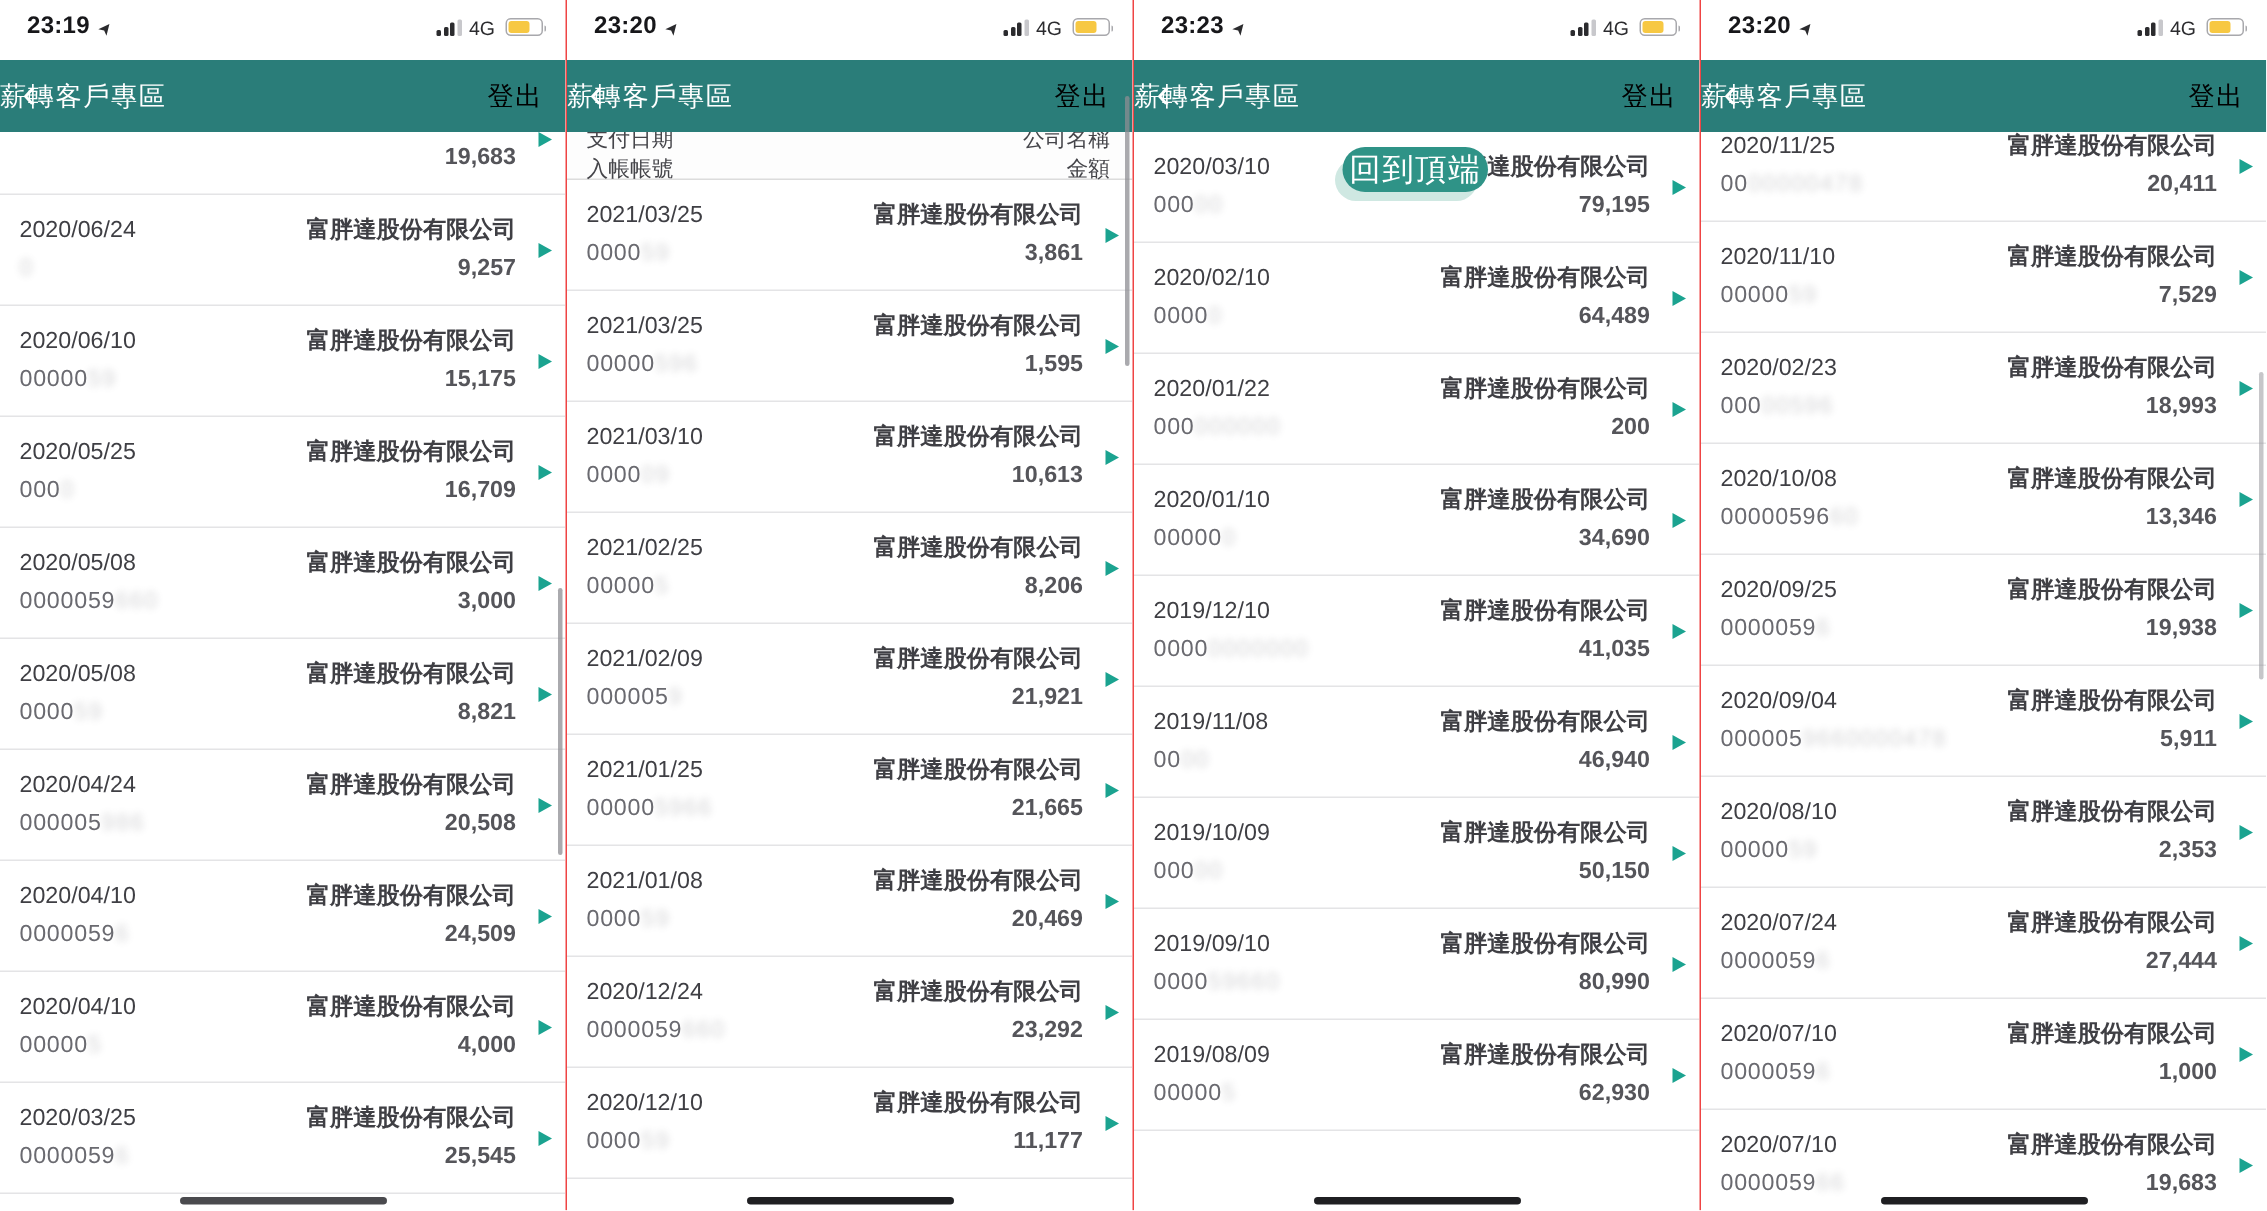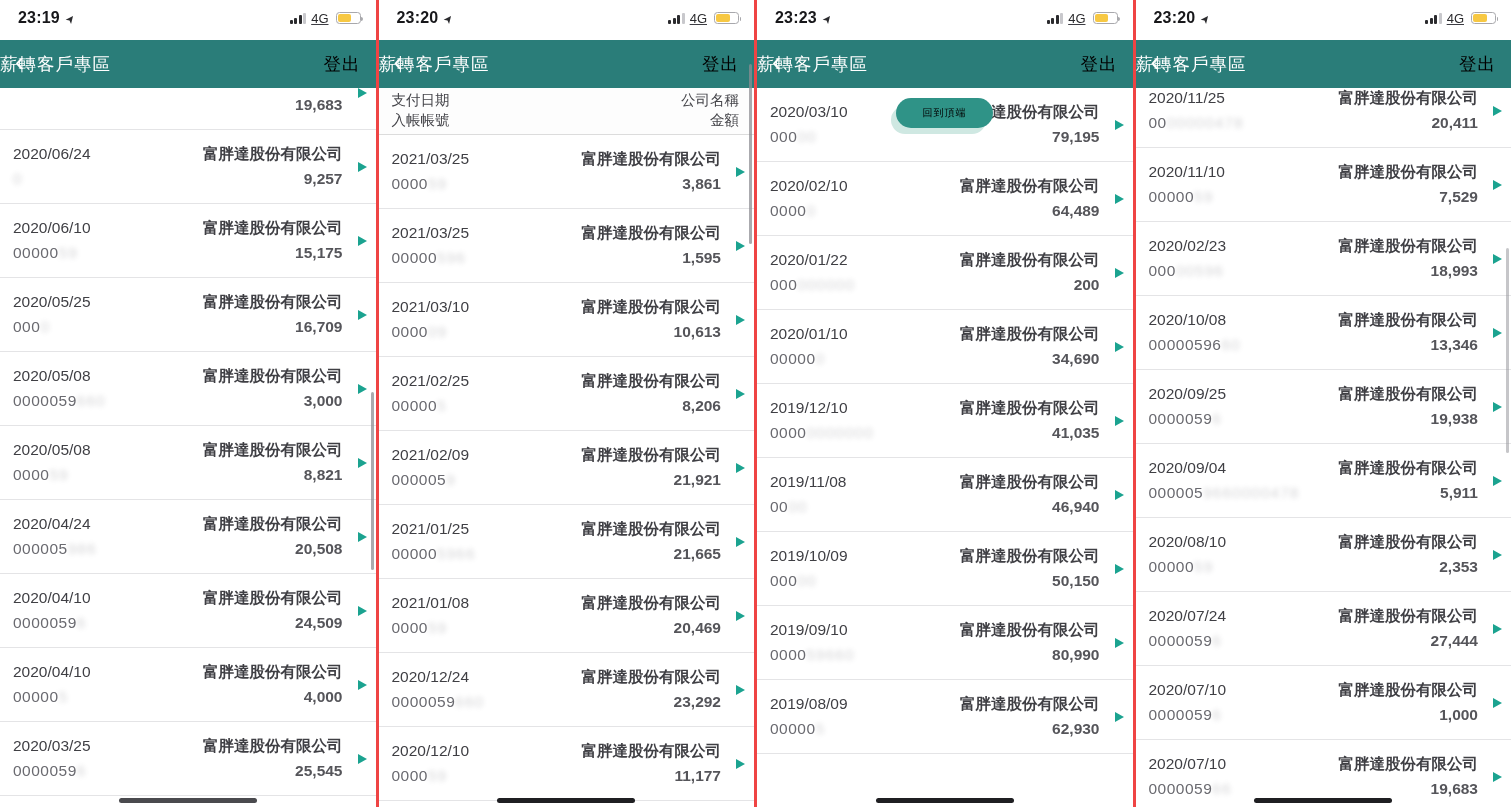--- a/index.html
+++ b/index.html
@@ -1,65 +1,65 @@
 <!DOCTYPE html>
 <html><head>
 <meta charset="utf-8">
 <style>
   * { margin:0; padding:0; box-sizing:border-box; }
   html,body { background:#fff; }
   body { font-family:"Liberation Sans","DejaVu Sans",sans-serif; color:#3c3c43; }
   .screens { display:flex; width:1511px; height:807px; overflow:hidden; background:#fff; }
   .panel { flex:1 1 0; position:relative; overflow:hidden; background:#fff; }
-  .panel + .panel { border-left:3px solid #ef4444; }
+  .panel + .panel { border-left:1px solid #ef4444; }
 
   
   .statusbar { height:40px; display:flex; align-items:center; justify-content:space-between; padding:0 15px 4px 18px; background:#fff; }
   .sb-left { display:flex; align-items:center; gap:5px; }
   .sb-time { font-size:16px; font-weight:700; color:#17171a; letter-spacing:.2px; }
   .loc-arrow { font-size:11px; color:#2b2b2e; transform:rotate(-51deg) translateY(1px); display:inline-block; }
-  .sb-right { display:flex; align-items:center; gap:5px;text-decoration:underline; }
+  .sb-right { display:flex; align-items:center; gap:5px; }
   .sig { display:flex; align-items:flex-end; gap:1.5px; height:11px; }
   .sig i { display:block; width:3px; border-radius:1px; background:#2b2b2e; }
   .sig i:nth-child(1){height:4px}.sig i:nth-child(2){height:6px}.sig i:nth-child(3){height:9px}
   .sig i:nth-child(4){height:11px; background:#c8c8cc;}
   .sb-net { font-size:13px; color:#2b2b2e; }
   .batt { position:relative; width:25px; height:12px; border:1px solid #a8a8ac; border-radius:3.5px; margin-left:2px; }
   .batt .fill { position:absolute; left:1px; top:1px; bottom:1px; width:60%; background:#f7c843; border-radius:2px; }
   .batt .nub { position:absolute; right:-3px; top:3.5px; width:1.5px; height:4px; background:#a8a8ac; border-radius:0 2px 2px 0; }
 
   
   .navbar { position:relative; height:48px; background:#2a7d79; display:flex; align-items:center; justify-content:space-between; padding:0 15px; }
   .nav-back { color:#fff; font-size:27px; font-weight:400; line-height:1; cursor:pointer; margin-top:-3px; }
   .nav-title { position:absolute; left:0; right:0; text-align:left; color:#fff; font-size:17.5px; letter-spacing:1px; }
   .nav-logout { color:#000000; font-size:17.5px; letter-spacing:1px; cursor:pointer; position:relative; z-index:1; }
 
   
-  .colhead { height:47px; display:flex; justify-content:space-between; align-items:center; padding:2px 15px 4px 13px; border-bottom:1px solid #dcdcdc; background:#fdfdfd; }
+  .colhead { height:32px; display:flex; justify-content:space-between; align-items:center; padding:2px 15px 4px 13px; border-bottom:1px solid #dcdcdc; background:#fdfdfd; }
   .colhead .c { font-size:14.5px; line-height:20px; color:#45454a; }
   .colhead .right { text-align:right; }
 
   
   .list { position:relative; overflow:hidden; height:719px; }
   .panel2 .list { height:672px; }
   .row { position:relative; height:74px; border-bottom:1px solid #e4e4e6; padding:11px 30px 0 13px; background:#fff; }
   .row .left { float:left; text-align:left; }
   .row .right { float:right; text-align:right; margin-right:3px;font-weight:bold; }
   .row .l1 { font-size:15.5px; line-height:25px; color:#3f3f44; }
   .row .l2 { font-size:15.5px; line-height:25px; color:#55555a; }
   .row .acct { color:#6a6a70; letter-spacing:.5px; }
   .row .red { display:inline-block; filter:blur(2.5px); opacity:.28; letter-spacing:1px; }
   .chev { position:absolute; right:9px; top:50%; margin-top:-5px; width:0; height:0;
           border-left:9px solid #1ba390; border-top:5.5px solid transparent; border-bottom:5.5px solid transparent; }
   .row-partial-1 { margin-top:-32px; }
   .row-partial-4 { margin-top:-14px; }
 
   
   .toppill { position:absolute; z-index:5; left:139px; top:10px; width:97px; height:30px; border-radius:16px;
-             background:#2f9387; color:#000000; font-size:10px; letter-spacing:1px; display:flex; align-items:center;
+             background:#2f9387; color:#ffffff; font-size:21px; letter-spacing:1px; display:flex; align-items:center;
              justify-content:center; box-shadow:-6px 7px 0 -1px #cfe8e2; cursor:pointer; }
   .panel3 .list { height:666px; }
 
   
   .vscroll { position:absolute; right:2px; width:3px; border-radius:2px; background:#8e8e93; opacity:.75; z-index:6; }
   .vs1 { top:392px; height:178px; }
   .vs2 { top:64px; height:180px; }
   .vs4 { top:248px; height:205px; opacity:.5; }
 
   

